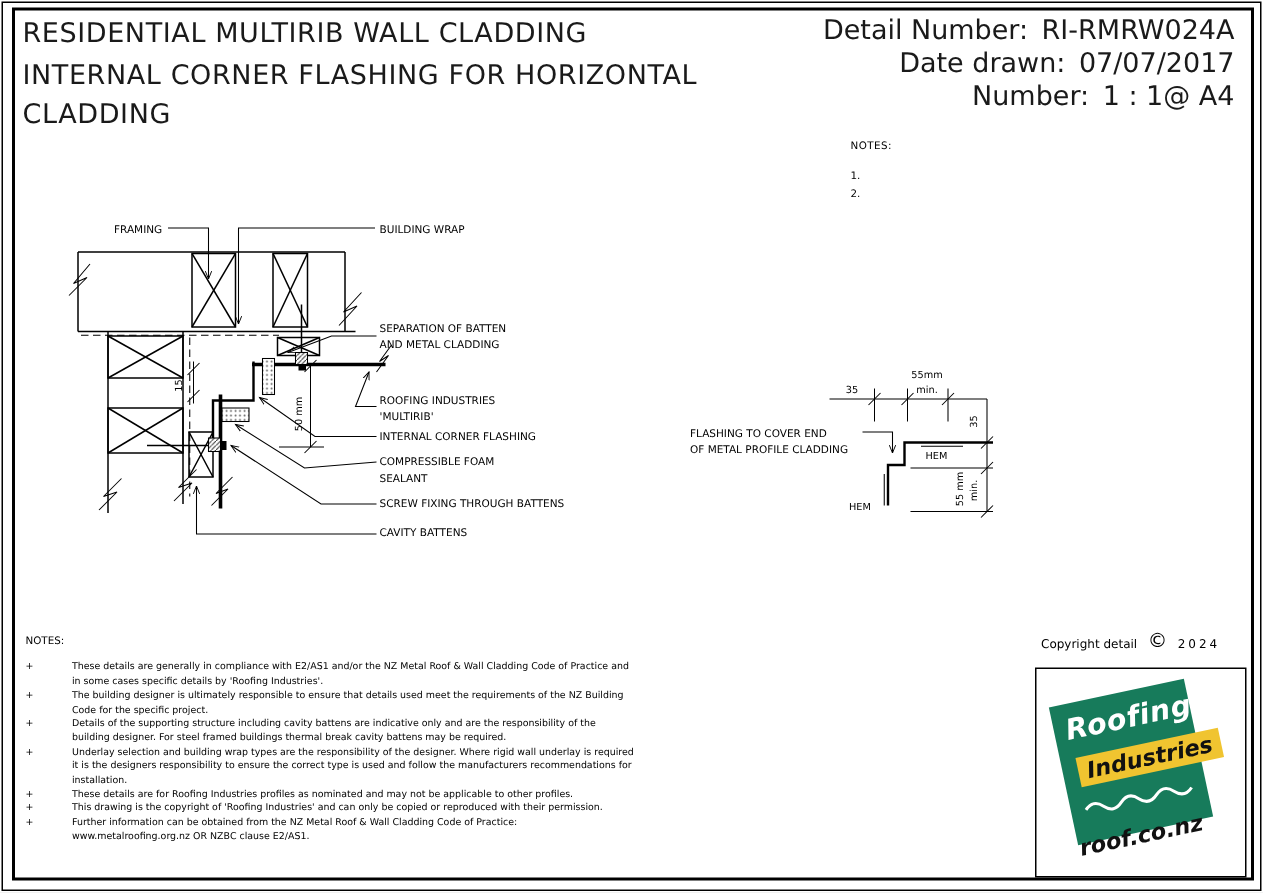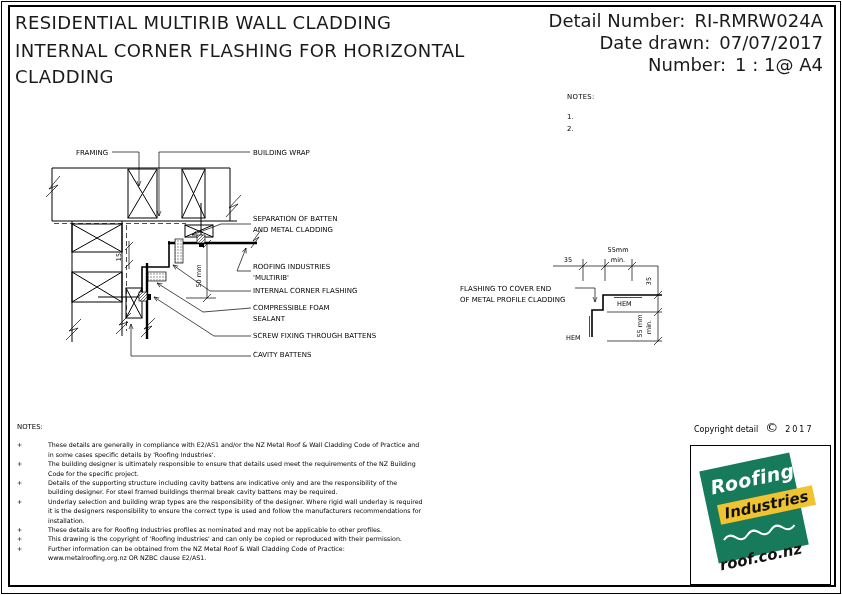--- a/index.html
+++ b/index.html
@@ -271,21 +271,21 @@
     </div>
     <div class="fn-row">
       <span class="fn-bullet">+</span>
       <span class="fn-text">Further information can be obtained from the NZ Metal Roof &amp; Wall Cladding Code of Practice: www.metalroofing.org.nz OR NZBC clause E2/AS1.</span>
     </div>
   </div>
 
   <div class="copyright">
     <span>Copyright detail</span>
     <span class="sym">©</span>
-    <span class="yr">2017</span>
+    <span class="yr">2024</span>
   </div>
 
   <div class="logo-box">
     <div class="logo-green" style="background: rgb(23, 123, 91);">
       <div class="logo-roofing">Roofing</div>
       <svg class="logo-wave" width="80" height="14">
         <path d="M3,8 Q9,2 15,8 T27,8 T39,8 T51,8 T63,8 T75,8" stroke="#fff" stroke-width="2" fill="none"></path>
       </svg>
     </div>
     <div class="logo-yellow" style="background: rgb(240, 196, 48);">

